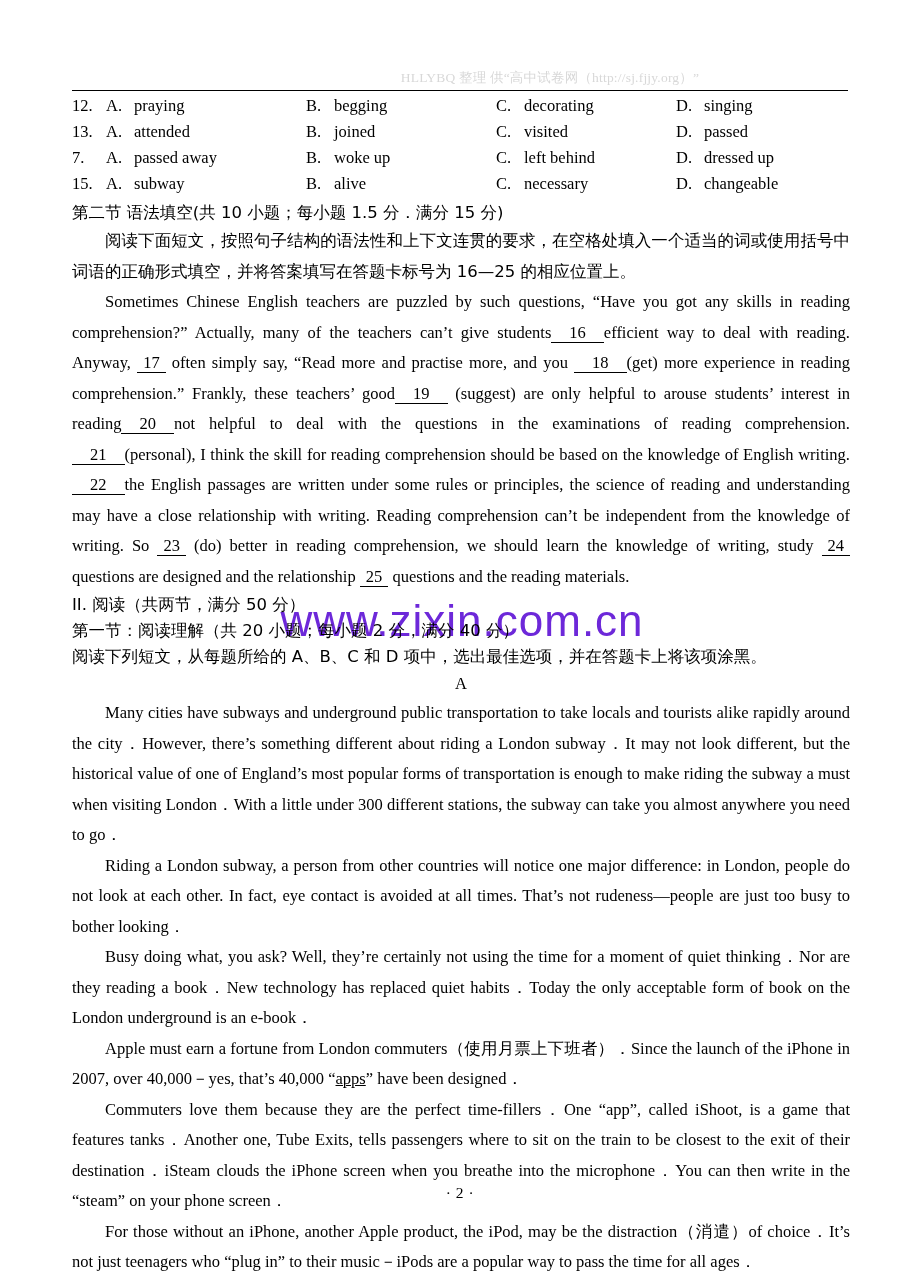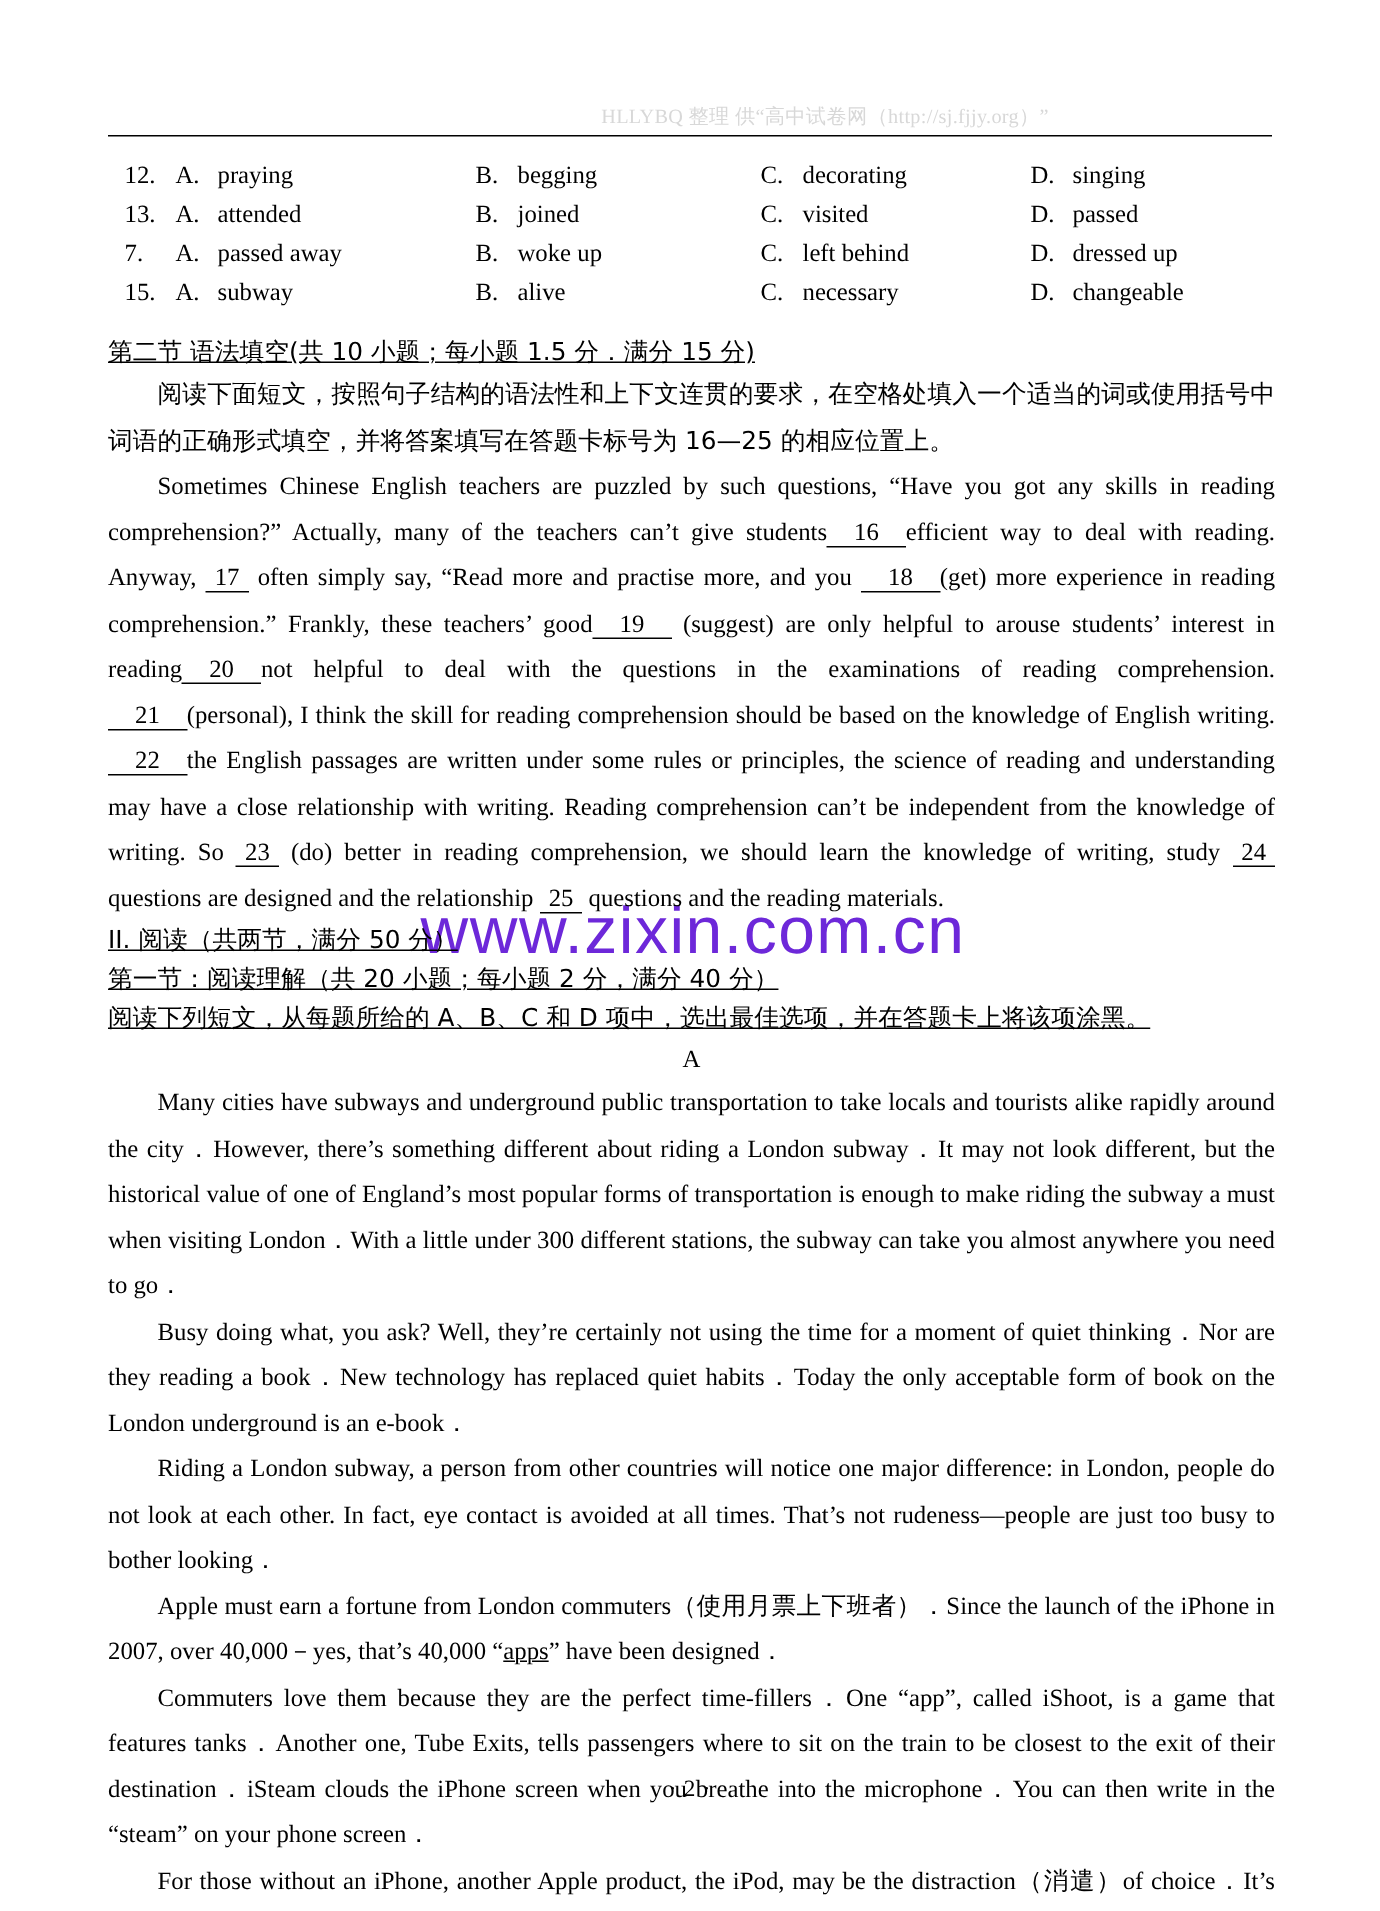--- a/index.html
+++ b/index.html
@@ -67,21 +67,21 @@
   
   .content {
     position: absolute;
     left: 72px;
     top: 96px;
     width: 778px;
     z-index: 2;
   }
 
   
-  .mcq-list { margin: 11px; }
+  .mcq-list { margin: 0; }
   .mcq-row {
     display: flex;
     align-items: baseline;
     height: 26px;
     font-size: 16.5px;
     white-space: nowrap;
   }
   .mcq-num { width: 34px; flex: 0 0 34px; }
   .mcq-opt { display: flex; align-items: baseline; }
   .mcq-opt.a { width: 200px; flex: 0 0 200px; }
@@ -90,21 +90,21 @@
   .mcq-opt.d { flex: 1 1 auto; }
   .mcq-letter { width: 28px; flex: 0 0 28px; }
 
   
   .sec-head {
     font-size: 16.5px;
     line-height: 26px;
     margin-top: 0px;
     white-space: nowrap;
   }
-  .sec-head-cn { font-family: "DejaVu Sans", "Liberation Sans", sans-serif; text-decoration: underline; }
+  .sec-head-cn { font-family: "DejaVu Sans", "Liberation Sans", sans-serif; }
 
   
   p.para {
     margin: 0;
     font-size: 16.5px;
     line-height: 30.5px;
     text-align: justify;
     text-justify: inter-word;
     text-indent: 2em;
   }
@@ -243,22 +243,22 @@
 
     <p class="para"><span>Sometimes Chinese English teachers are puzzled by such questions, “Have you got any skills in reading comprehension?” Actually, many of the teachers can’t give students</span><span class="blank wide">16</span><span>efficient way to deal with reading. Anyway,</span> <span class="blank narrow">17</span> <span>often simply say, “Read more and practise more, and you</span> <span class="blank wide">18</span><span>(get) more experience in reading comprehension.” Frankly, these teachers’ good</span><span class="blank wide">19</span> <span>(suggest) are only helpful to arouse students’ interest in reading</span><span class="blank wide">20</span><span>not helpful to deal with the questions in the examinations of reading comprehension.</span> <span class="blank wide">21</span><span>(personal), I think the skill for reading comprehension should be based on the knowledge of English writing.</span> <span class="blank wide">22</span><span>the English passages are written under some rules or principles, the science of reading and understanding may have a close relationship with writing. Reading comprehension can’t be independent from the knowledge of writing. So</span> <span class="blank narrow">23</span> <span>(do) better in reading comprehension, we should learn the knowledge of writing, study</span> <span class="blank narrow">24</span> <span>questions are designed and the relationship</span> <span class="blank narrow">25</span> <span>questions and the reading materials.</span></p>
 
     <div class="sec-head sec-head-cn">II. 阅读（共两节，满分 50 分）</div>
     <div class="sec-head sec-head-cn">第一节：阅读理解（共 20 小题；每小题 2 分，满分 40 分）</div>
     <div class="sec-head sec-head-cn">阅读下列短文，从每题所给的 A、B、C 和 D 项中，选出最佳选项，并在答题卡上将该项涂黑。</div>
 
     <p class="center-letter">A</p>
 
     <p class="para">Many cities have subways and underground public transportation to take locals and tourists alike rapidly around the city．However, there’s something different about riding a London subway．It may not look different, but the historical value of one of England’s most popular forms of transportation is enough to make riding the subway a must when visiting London．With a little under 300 different stations, the subway can take you almost anywhere you need to go．</p>
+    <p class="para">Riding a London subway, a person from other countries will notice one major difference: in London, people do not look at each other. In fact, eye contact is avoided at all times. That’s not rudeness—people are just too busy to bother looking．</p>
     <p class="para">Busy doing what, you ask? Well, they’re certainly not using the time for a moment of quiet thinking．Nor are they reading a book．New technology has replaced quiet habits．Today the only acceptable form of book on the London underground is an e-book．</p>
-    <p class="para">Riding a London subway, a person from other countries will notice one major difference: in London, people do not look at each other. In fact, eye contact is avoided at all times. That’s not rudeness—people are just too busy to bother looking．</p>
 
     <p class="para"><span>Apple must earn a fortune from London commuters（使用月票上下班者）．Since the launch of the iPhone in 2007, over 40,000－yes, that’s 40,000  “</span><u class="plain">apps</u><span>”  have been designed．</span></p>
 
     <p class="para">Commuters love them because they are the perfect time-fillers．One “app”, called iShoot, is a game that features tanks．Another one, Tube Exits, tells passengers where to sit on the train to be closest to the exit of their destination．iSteam clouds the iPhone screen when you breathe into the microphone．You can then write in the “steam” on your phone screen．</p>
     <p class="para">For those without an iPhone, another Apple product, the iPod, may be the distraction（消遣）of choice．It’s not just teenagers who  “plug in”  to their music－iPods are a popular way to pass the time for all ages．</p>
 
   </div>
 
   <div class="page-num">· 2 ·</div>
 

